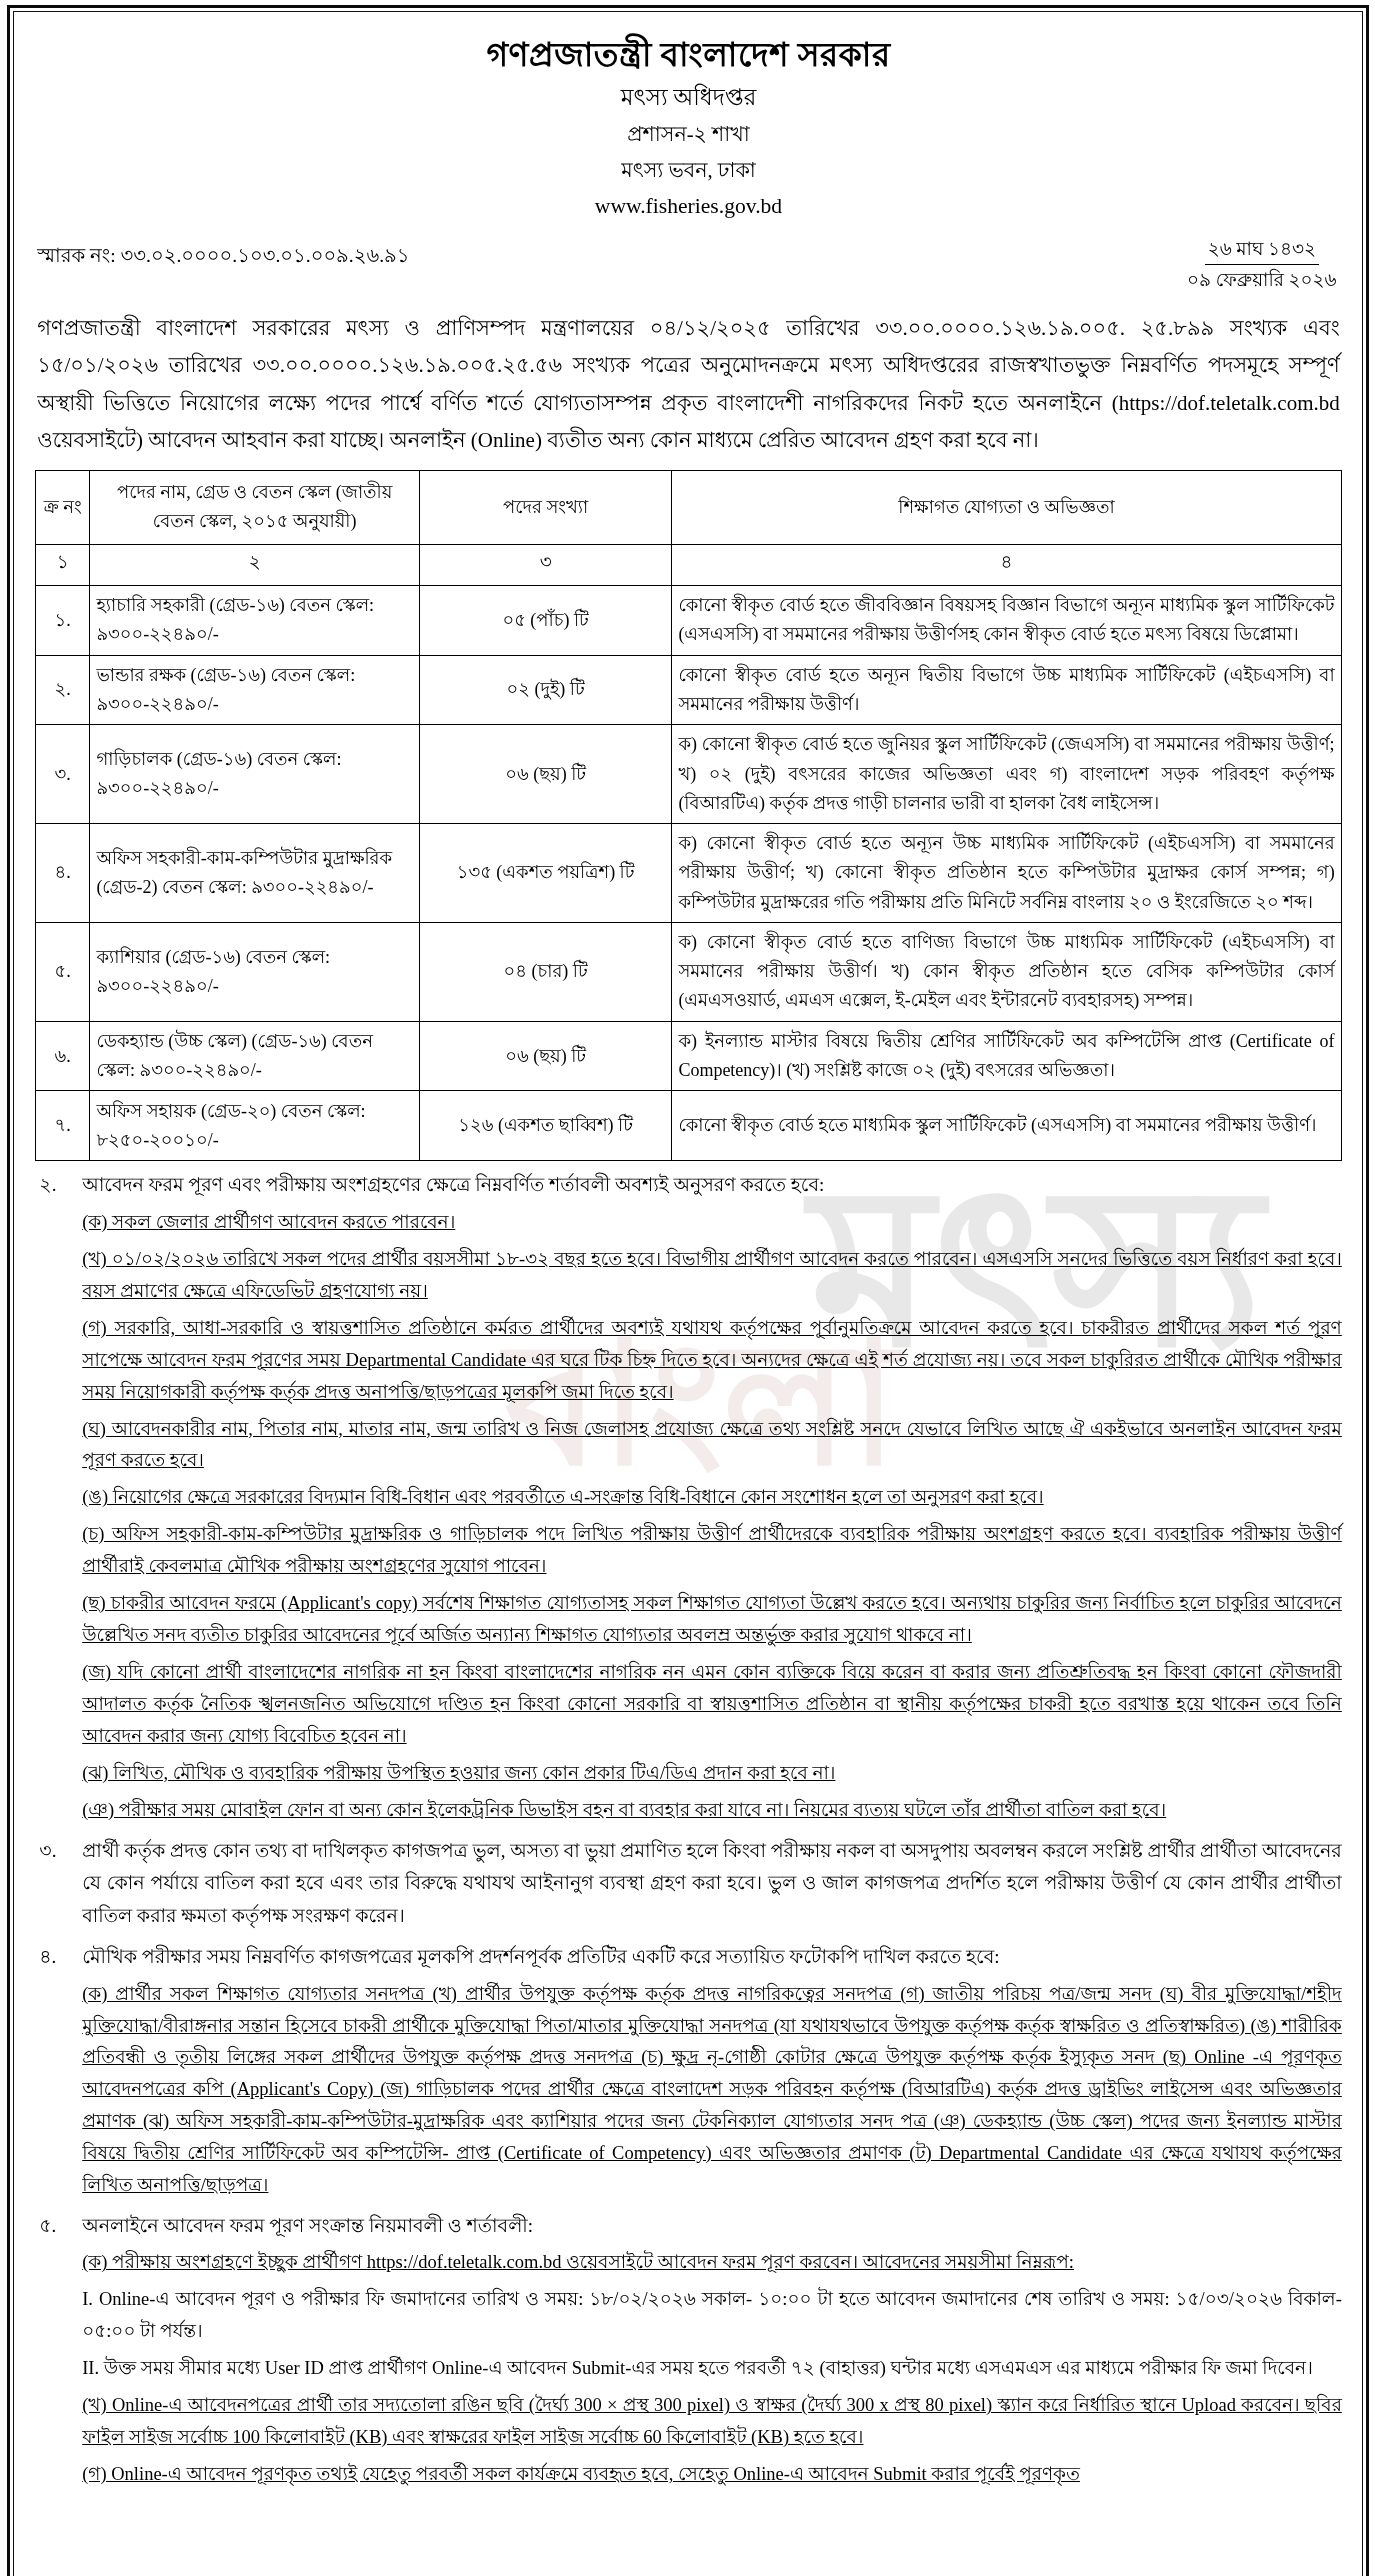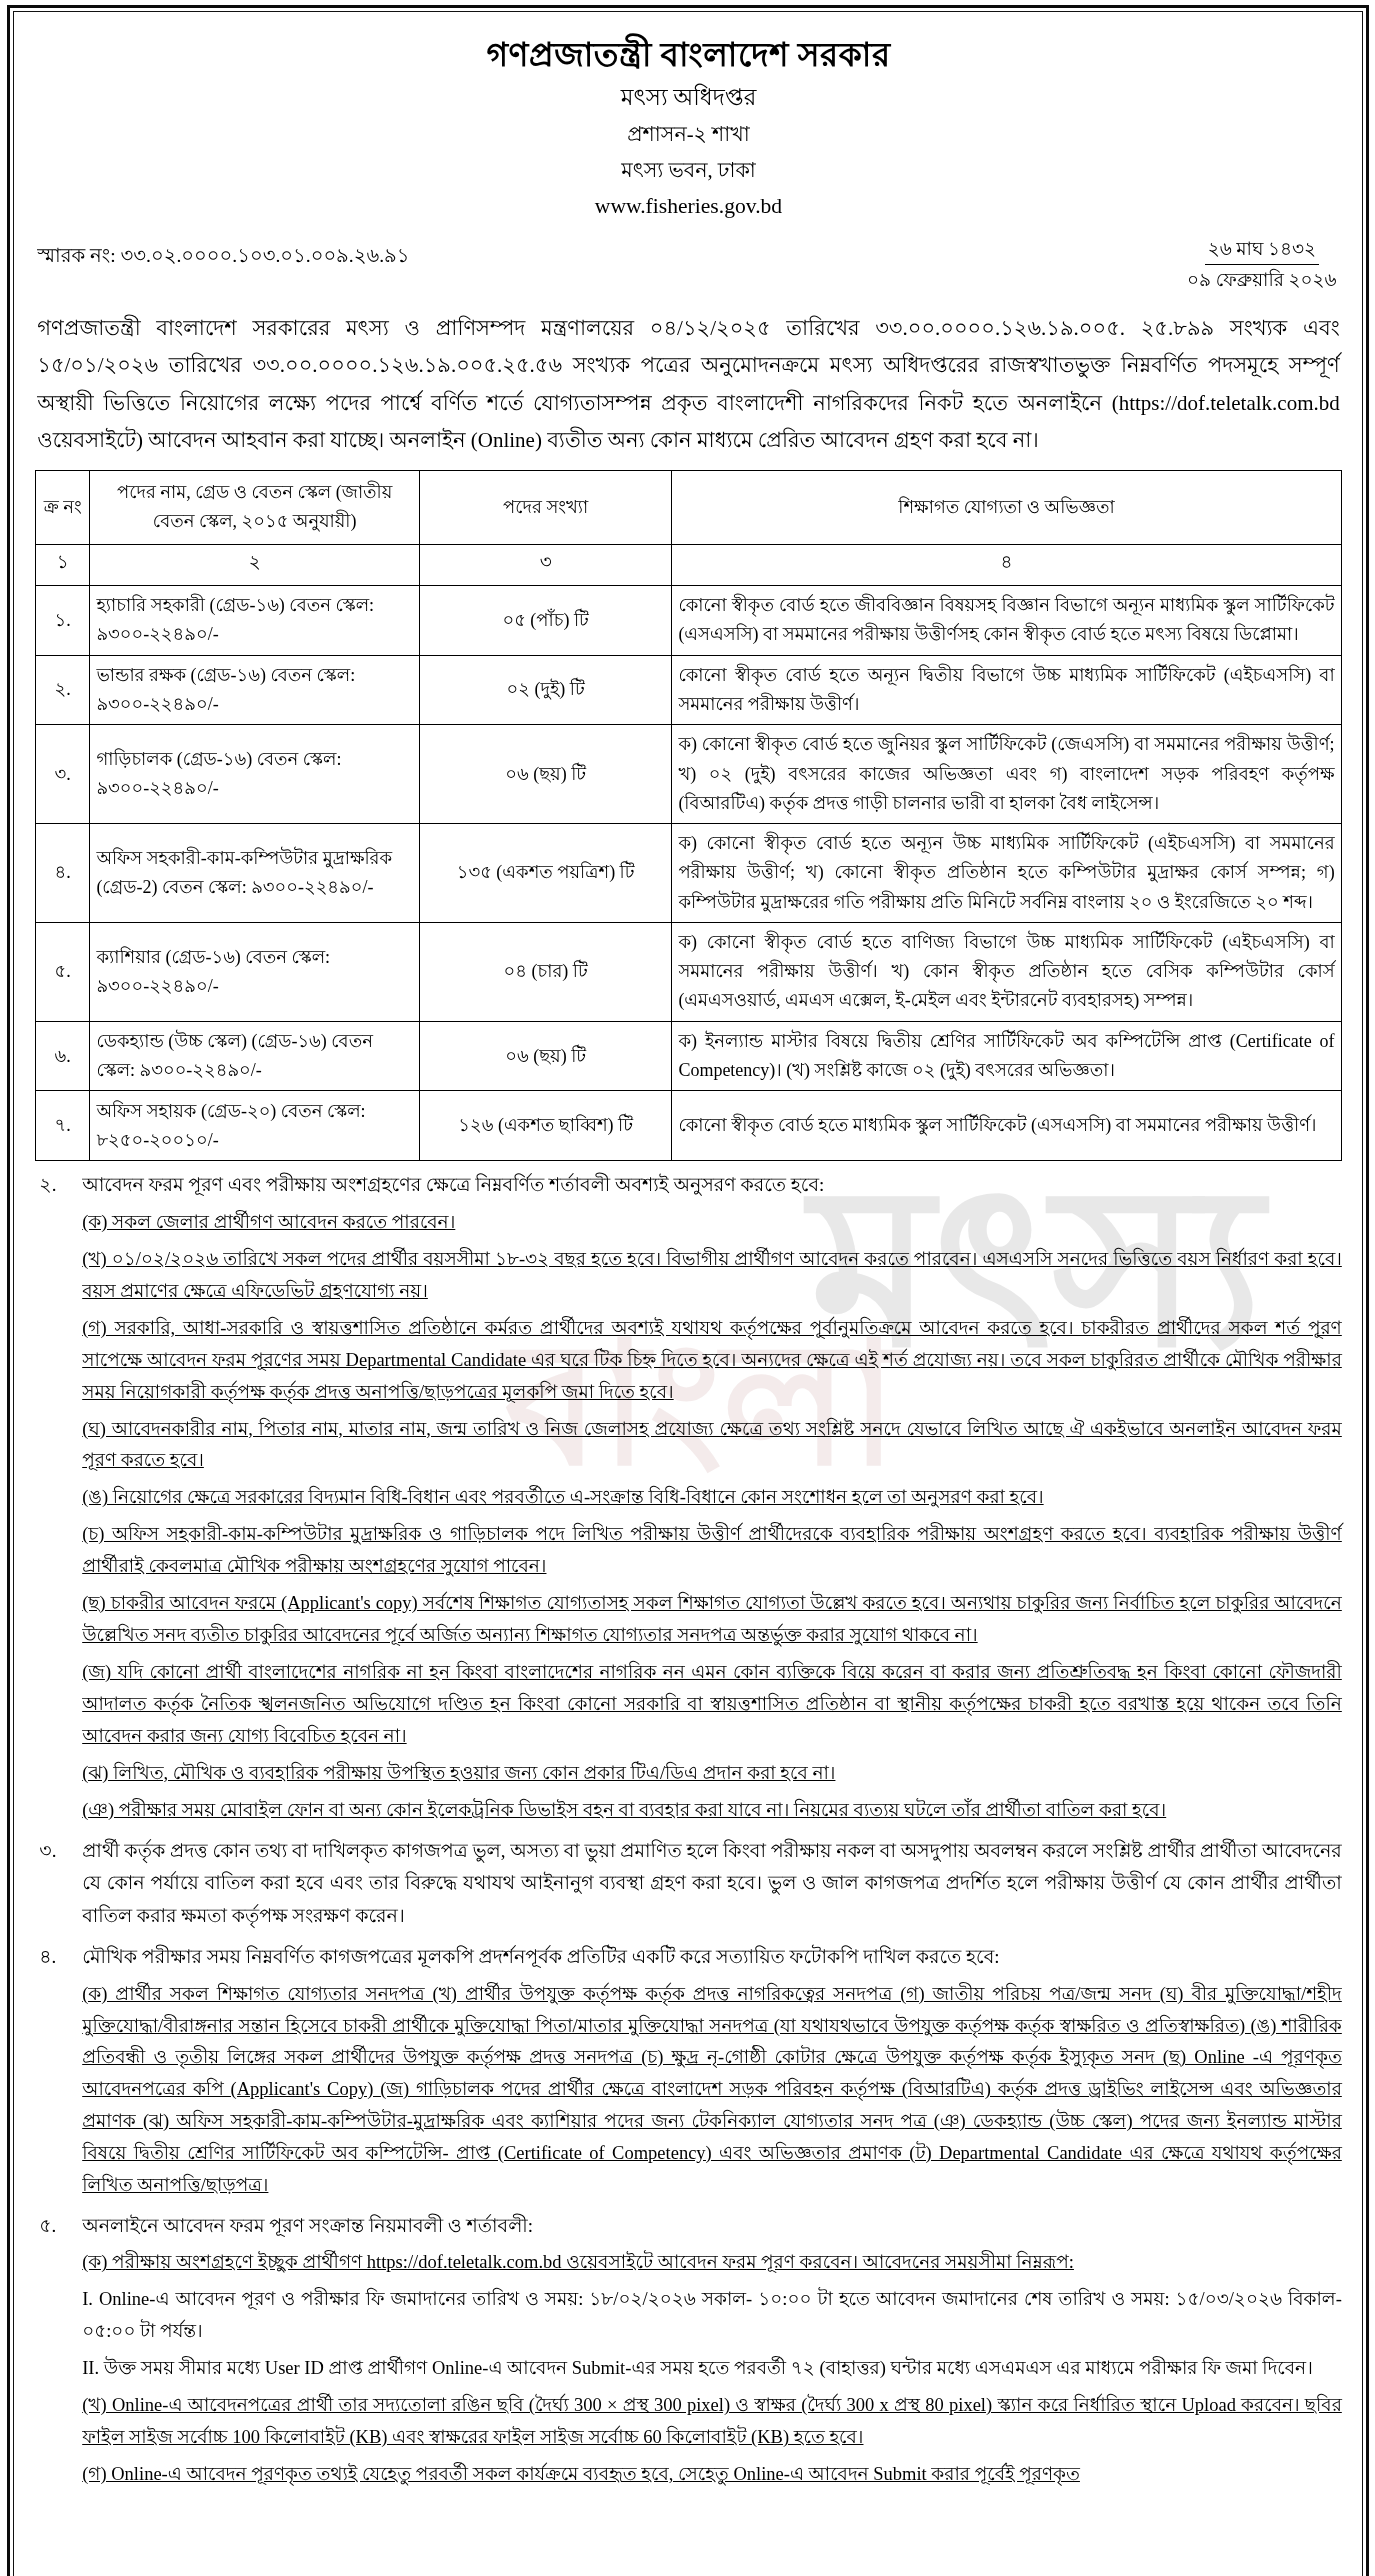--- a/index.html
+++ b/index.html
@@ -318,21 +318,21 @@
     <div class="clause">
       <span class="num">২.</span>
       <span>আবেদন ফরম পূরণ এবং পরীক্ষায় অংশগ্রহণের ক্ষেত্রে নিম্নবর্ণিত শর্তাবলী অবশ্যই অনুসরণ করতে হবে:</span>
     </div>
     <div class="sub">(ক)  সকল জেলার প্রার্থীগণ আবেদন করতে পারবেন।</div>
     <div class="sub">(খ)  ০১/০২/২০২৬ তারিখে সকল পদের প্রার্থীর বয়সসীমা ১৮-৩২ বছর হতে হবে। বিভাগীয় প্রার্থীগণ আবেদন করতে পারবেন। এসএসসি সনদের ভিত্তিতে বয়স নির্ধারণ করা হবে। বয়স প্রমাণের ক্ষেত্রে এফিডেভিট গ্রহণযোগ্য নয়।</div>
     <div class="sub">(গ)  সরকারি, আধা-সরকারি ও স্বায়ত্তশাসিত প্রতিষ্ঠানে কর্মরত প্রার্থীদের অবশ্যই যথাযথ কর্তৃপক্ষের পূর্বানুমতিক্রমে আবেদন করতে হবে। চাকরীরত প্রার্থীদের সকল শর্ত পূরণ সাপেক্ষে আবেদন ফরম পূরণের সময় Departmental Candidate এর ঘরে টিক চিহ্ন দিতে হবে। অন্যদের ক্ষেত্রে এই শর্ত প্রযোজ্য নয়। তবে সকল চাকুরিরত প্রার্থীকে মৌখিক পরীক্ষার সময় নিয়োগকারী কর্তৃপক্ষ কর্তৃক প্রদত্ত অনাপত্তি/ছাড়পত্রের মূলকপি জমা দিতে হবে।</div>
     <div class="sub">(ঘ) আবেদনকারীর নাম, পিতার নাম, মাতার নাম, জন্ম তারিখ ও নিজ জেলাসহ প্রযোজ্য ক্ষেত্রে তথ্য সংশ্লিষ্ট সনদে যেভাবে লিখিত আছে ঐ একইভাবে অনলাইন আবেদন ফরম পূরণ করতে হবে।</div>
     <div class="sub">(ঙ) নিয়োগের ক্ষেত্রে সরকারের বিদ্যমান বিধি-বিধান এবং পরবর্তীতে এ-সংক্রান্ত বিধি-বিধানে কোন সংশোধন হলে তা অনুসরণ করা হবে।</div>
     <div class="sub">(চ) অফিস সহকারী-কাম-কম্পিউটার মুদ্রাক্ষরিক ও গাড়িচালক পদে লিখিত পরীক্ষায় উত্তীর্ণ প্রার্থীদেরকে ব্যবহারিক পরীক্ষায় অংশগ্রহণ করতে হবে। ব্যবহারিক পরীক্ষায় উত্তীর্ণ প্রার্থীরাই কেবলমাত্র মৌখিক পরীক্ষায় অংশগ্রহণের সুযোগ পাবেন।</div>
-    <div class="sub">(ছ) চাকরীর আবেদন ফরমে (Applicant's copy) সর্বশেষ শিক্ষাগত যোগ্যতাসহ সকল শিক্ষাগত যোগ্যতা উল্লেখ করতে হবে। অন্যথায় চাকুরির জন্য নির্বাচিত হলে চাকুরির আবেদনে উল্লেখিত সনদ ব্যতীত চাকুরির আবেদনের পূর্বে অর্জিত অন্যান্য শিক্ষাগত যোগ্যতার সনদপত্র অন্তর্ভুক্ত করার সুযোগ থাকবে না।</div>
+    <div class="sub">(ছ) চাকরীর আবেদন ফরমে (Applicant's copy) সর্বশেষ শিক্ষাগত যোগ্যতাসহ সকল শিক্ষাগত যোগ্যতা উল্লেখ করতে হবে। অন্যথায় চাকুরির জন্য নির্বাচিত হলে চাকুরির আবেদনে উল্লেখিত সনদ ব্যতীত চাকুরির আবেদনের পূর্বে অর্জিত অন্যান্য শিক্ষাগত যোগ্যতার অবলম্র অন্তর্ভুক্ত করার সুযোগ থাকবে না।</div>
     <div class="sub">(জ) যদি কোনো প্রার্থী বাংলাদেশের নাগরিক না হন কিংবা বাংলাদেশের নাগরিক নন এমন কোন ব্যক্তিকে বিয়ে করেন বা করার জন্য প্রতিশ্রুতিবদ্ধ হন কিংবা কোনো ফৌজদারী আদালত কর্তৃক নৈতিক স্খলনজনিত অভিযোগে দণ্ডিত হন কিংবা কোনো সরকারি বা স্বায়ত্তশাসিত প্রতিষ্ঠান বা স্থানীয় কর্তৃপক্ষের চাকরী হতে বরখাস্ত হয়ে থাকেন তবে তিনি আবেদন করার জন্য যোগ্য বিবেচিত হবেন না।</div>
     <div class="sub">(ঝ) লিখিত, মৌখিক ও ব্যবহারিক পরীক্ষায় উপস্থিত হওয়ার জন্য কোন প্রকার টিএ/ডিএ প্রদান করা হবে না।</div>
     <div class="sub">(ঞ) পরীক্ষার সময় মোবাইল ফোন বা অন্য কোন ইলেকট্রনিক ডিভাইস বহন বা ব্যবহার করা যাবে না। নিয়মের ব্যত্যয় ঘটলে তাঁর প্রার্থীতা বাতিল করা হবে।</div>
 
     <div class="clause">
       <span class="num">৩.</span>
       <span>প্রার্থী কর্তৃক প্রদত্ত কোন তথ্য বা দাখিলকৃত কাগজপত্র ভুল, অসত্য বা ভুয়া প্রমাণিত হলে কিংবা পরীক্ষায় নকল বা অসদুপায় অবলম্বন করলে সংশ্লিষ্ট প্রার্থীর প্রার্থীতা আবেদনের যে কোন পর্যায়ে বাতিল করা হবে এবং তার বিরুদ্ধে যথাযথ আইনানুগ ব্যবস্থা গ্রহণ করা হবে। ভুল ও জাল কাগজপত্র প্রদর্শিত হলে পরীক্ষায় উত্তীর্ণ যে কোন প্রার্থীর প্রার্থীতা বাতিল করার ক্ষমতা কর্তৃপক্ষ সংরক্ষণ করেন।</span>
     </div>
 
     <div class="clause">

